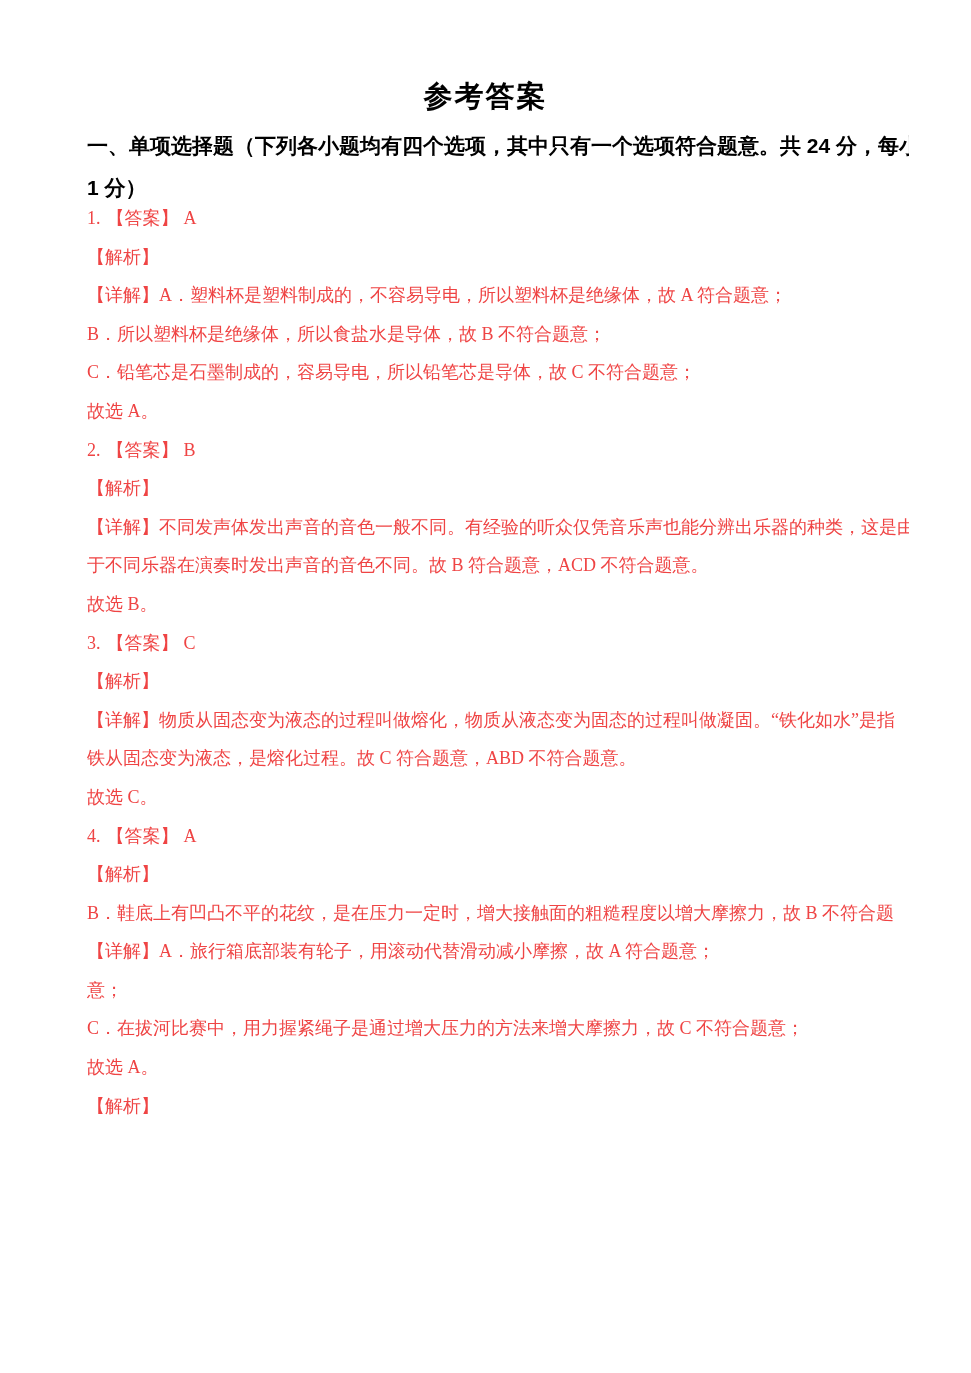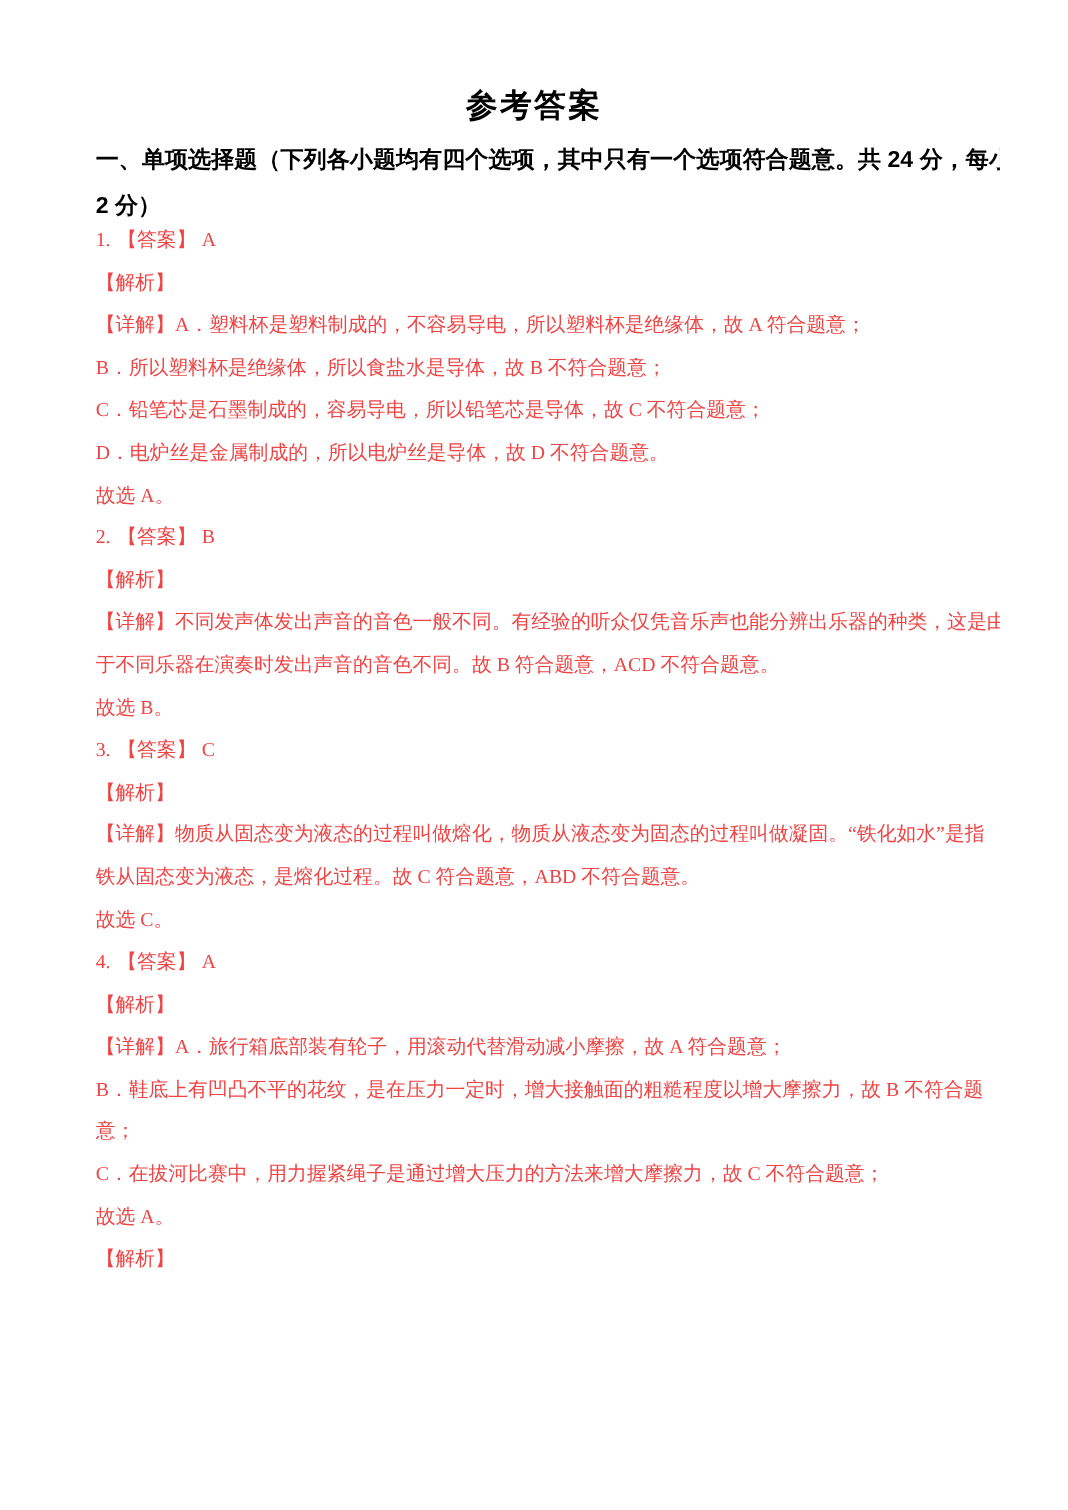--- a/index.html
+++ b/index.html
@@ -66,34 +66,33 @@
 <body>
 
 <div class="page">
 
   <div class="doc-title">参考答案</div>
 
   <div class="content">
 
     <div class="section-heading">
       <div class="hline">一、单项选择题（下列各小题均有四个选项，其中只有一个选项符合题意。共 24 分，每小题</div>
-      <div class="hline">2 分）</div>
+      <div class="hline">1 分）</div>
     </div>
 
     <div class="qa">
 
       <div class="question">
         <div class="line">
           <span class="qnum">1.</span><span>【答案】</span><span class="answer-value">A</span>
         </div>
         <div class="line">【解析】</div>
         <div class="line">【详解】A．塑料杯是塑料制成的，不容易导电，所以塑料杯是绝缘体，故 A 符合题意；</div>
         <div class="line">B．所以塑料杯是绝缘体，所以食盐水是导体，故 B 不符合题意；</div>
         <div class="line">C．铅笔芯是石墨制成的，容易导电，所以铅笔芯是导体，故 C 不符合题意；</div>
-        <div class="line">D．电炉丝是金属制成的，所以电炉丝是导体，故 D 不符合题意。</div>
         <div class="line">故选 A。</div>
       </div>
 
       <div class="question">
         <div class="line">
           <span class="qnum">2.</span><span>【答案】</span><span class="answer-value">B</span>
         </div>
         <div class="line">【解析】</div>
         <div class="line">【详解】不同发声体发出声音的音色一般不同。有经验的听众仅凭音乐声也能分辨出乐器的种类，这是由</div>
         <div class="line">于不同乐器在演奏时发出声音的音色不同。故 B 符合题意，ACD 不符合题意。</div>
@@ -108,22 +107,22 @@
         <div class="line">【详解】物质从固态变为液态的过程叫做熔化，物质从液态变为固态的过程叫做凝固。“铁化如水”是指</div>
         <div class="line">铁从固态变为液态，是熔化过程。故 C 符合题意，ABD 不符合题意。</div>
         <div class="line">故选 C。</div>
       </div>
 
       <div class="question">
         <div class="line">
           <span class="qnum">4.</span><span>【答案】</span><span class="answer-value">A</span>
         </div>
         <div class="line">【解析】</div>
+        <div class="line">B．鞋底上有凹凸不平的花纹，是在压力一定时，增大接触面的粗糙程度以增大摩擦力，故 B 不符合题</div>
         <div class="line">【详解】A．旅行箱底部装有轮子，用滚动代替滑动减小摩擦，故 A 符合题意；</div>
-        <div class="line">B．鞋底上有凹凸不平的花纹，是在压力一定时，增大接触面的粗糙程度以增大摩擦力，故 B 不符合题</div>
         <div class="line">意；</div>
         <div class="line">C．在拔河比赛中，用力握紧绳子是通过增大压力的方法来增大摩擦力，故 C 不符合题意；</div>
         <div class="line">故选 A。</div>
       </div>
 
       <div class="question">
         <div class="line">【解析】</div>
       </div>
 
     </div>

